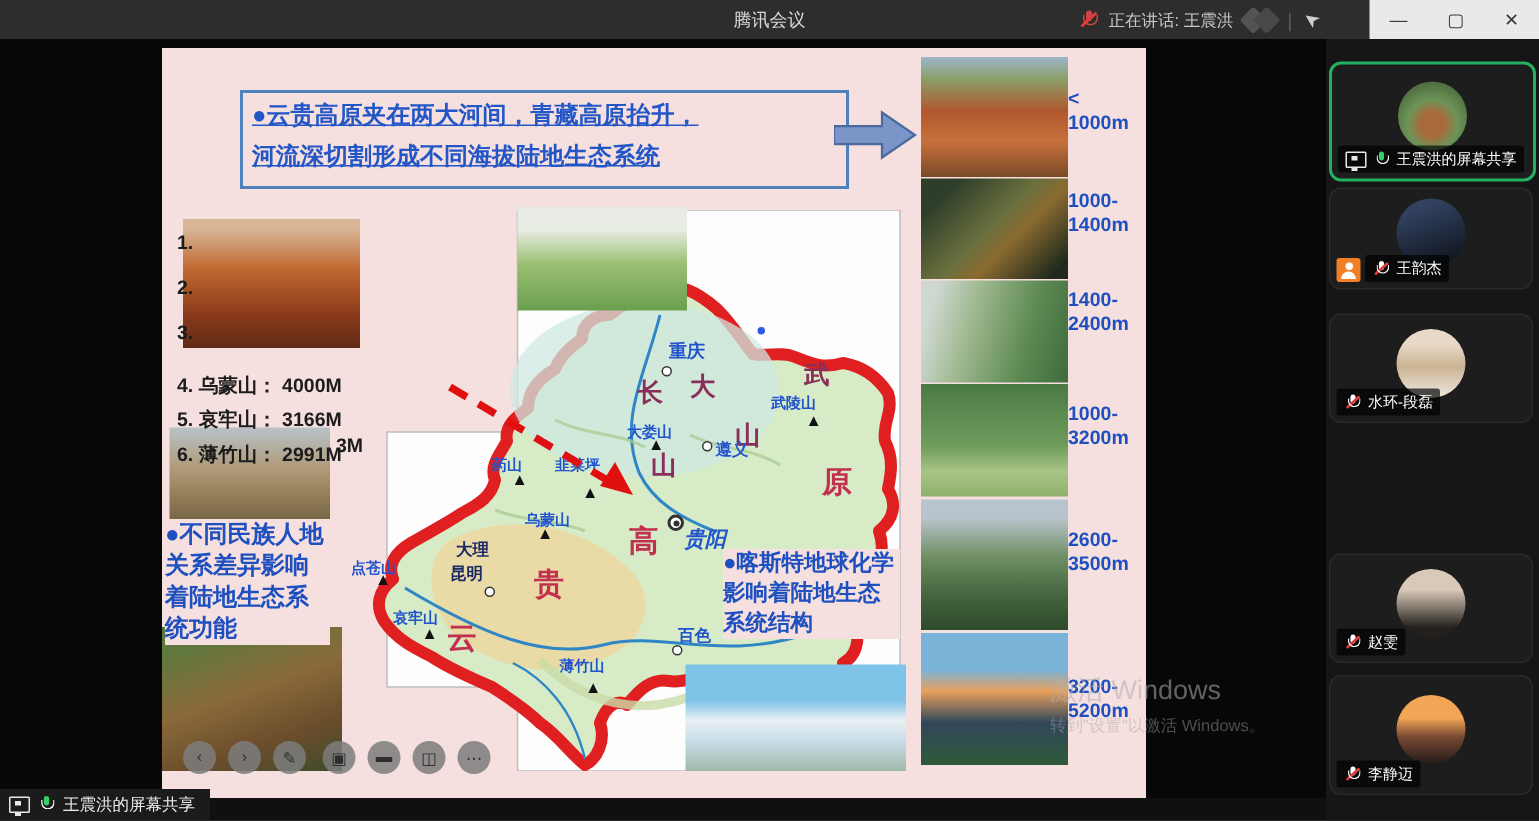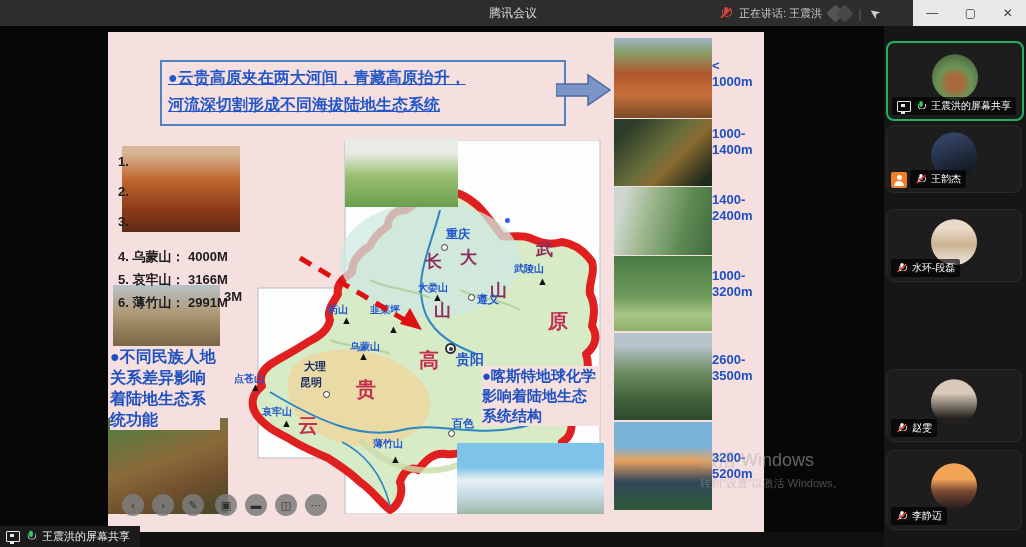--- a/index.html
+++ b/index.html
@@ -222,21 +222,21 @@
       <span class="ml mtn" style="left: 406px; top: 230px;">武陵山</span>
       <span class="ml mtn" style="left: 310px; top: 249px;">大娄山</span>
       <span class="ml range" style="left: 382px; top: 247px;">山</span>
       <span class="ml range" style="left: 326px; top: 267px;">山</span>
       <span class="ml town" style="left: 369px; top: 260px;">遵义</span>
       <span class="ml mtn" style="left: 220px; top: 271px;">药山</span>
       <span class="ml mtn" style="left: 262px; top: 271px;">韭菜坪</span>
       <span class="ml mtn" style="left: 242px; top: 308px;">乌蒙山</span>
       <span class="ml prov" style="left: 311px; top: 315px;">高</span>
       <span class="ml prov" style="left: 440px; top: 276px;">原</span>
-      <span class="ml cityb" style="left: 348px; top: 319px;">贵阳</span>
+      <span class="ml cityb" style="left: 348px; top: 319px; font-style: italic;">贵阳</span>
       <span class="ml prov" style="left: 248px; top: 344px;">贵</span>
       <span class="ml town2" style="left: 192px; top: 343px;">昆明</span>
       <span class="ml town2" style="left: 152px; top: 327px; margin-left: 44px;">大理</span>
       <span class="ml mtn" style="left: 126px; top: 340px;">点苍山</span>
       <span class="ml prov" style="left: 190px; top: 380px;">云</span>
       <span class="ml mtn" style="left: 154px; top: 373px;">哀牢山</span>
       <span class="ml mtn" style="left: 265px; top: 405px;">薄竹山</span>
       <span class="ml town" style="left: 344px; top: 384px;">百色</span>
       <span class="mpk" style="left: 324px; top: 260px;">▲</span>
       <span class="mpk" style="left: 429px; top: 244px;">▲</span>

